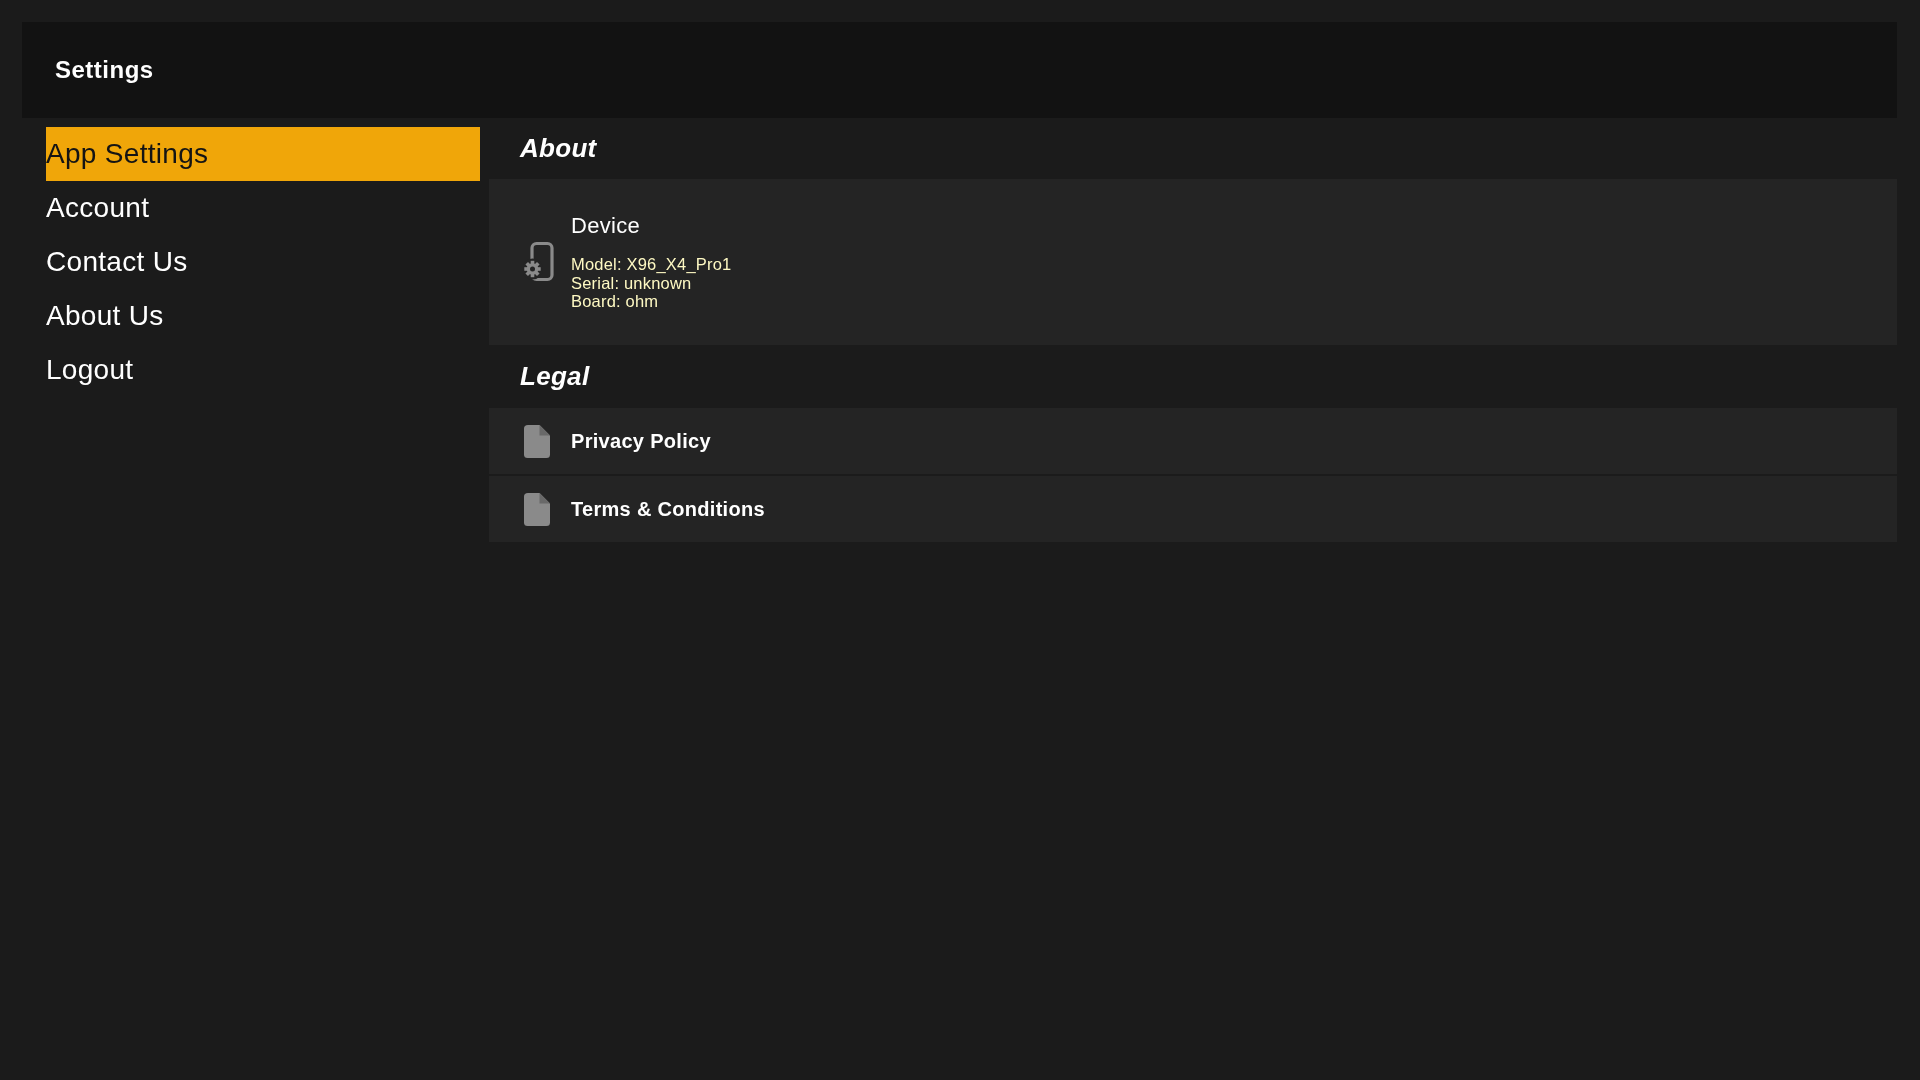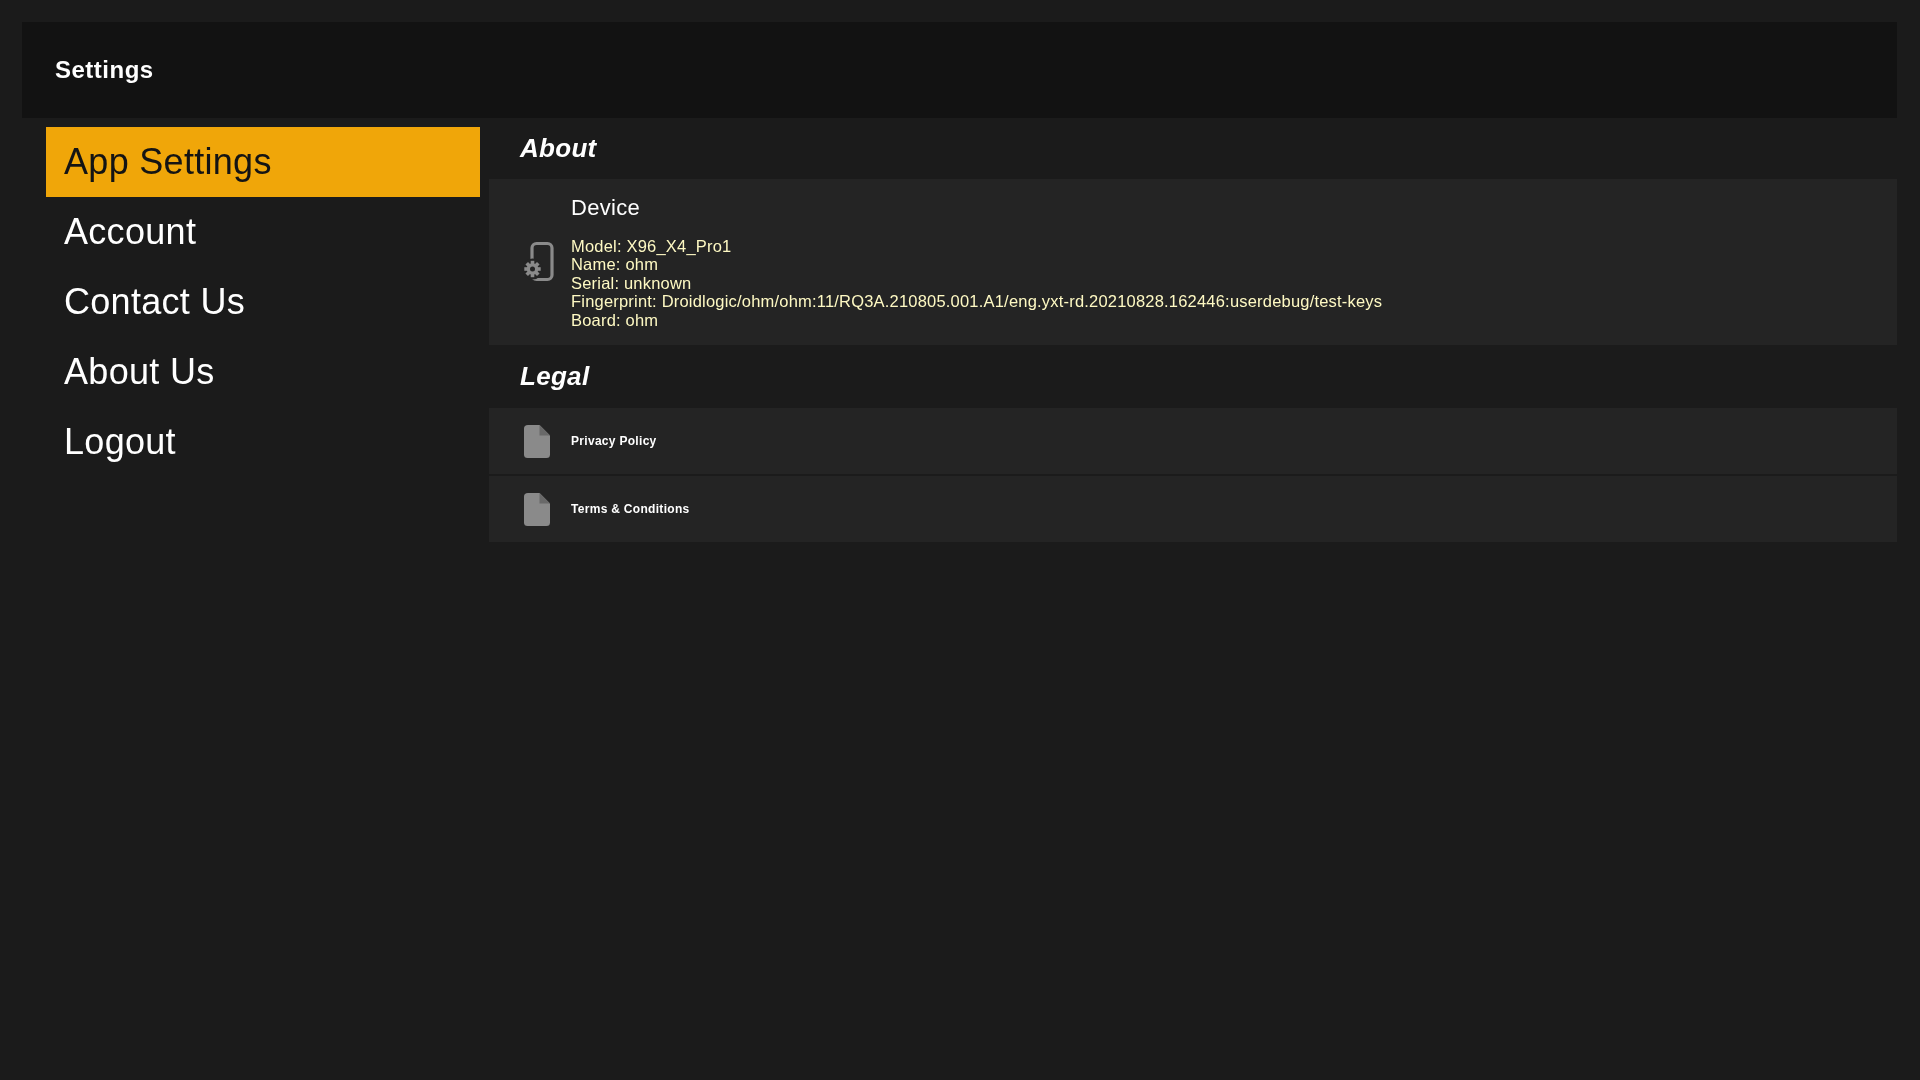--- a/index.html
+++ b/index.html
@@ -26,22 +26,22 @@
     background:var(--header-bg);
     display:flex;align-items:center;padding-left:33px;
   }
   .app-header .title{font-size:24px;font-weight:700;letter-spacing:.5px;}
   
   .sidebar{
     position:absolute;left:46px;top:127px;width:434px;
     display:flex;flex-direction:column;
   }
   .side-item{
-    height:70px;display:flex;align-items:center;padding-left:18px;
-    font-size:36px;color:var(--text);cursor:pointer;letter-spacing:.3px;
+    height:54px;display:flex;align-items:center;
+    font-size:28px;color:var(--text);cursor:pointer;letter-spacing:.3px;
   }
   .side-item.selected{
     background:var(--accent);color:var(--selected-text);
   }
   
   .content{
     position:absolute;left:489px;top:118px;width:1408px;
   }
   .section-header{
     display:flex;align-items:center;padding-left:31px;
@@ -57,21 +57,21 @@
     width:32px;height:42px;margin-left:34px;flex:0 0 auto;
   }
   .device-text{margin-left:16px;}
   .device-title{font-size:22px;color:#fff;margin-bottom:16px;letter-spacing:.3px;}
   .device-line{font-size:16.5px;line-height:18.5px;color:#fef9c3;letter-spacing:.2px;}
   .legal-card .legal-row{
     background:var(--card-bg);height:66px;margin-bottom:2px;
     display:flex;align-items:center;cursor:pointer;
   }
   .doc-icon-wrap{width:26px;height:33px;margin-left:35px;flex:0 0 auto;}
-  .legal-label{margin-left:21px;font-size:12px;font-weight:700;letter-spacing:.3px;}
+  .legal-label{margin-left:21px;font-size:20px;font-weight:700;letter-spacing:.3px;}
   svg{display:block;width:100%;height:100%;}
 </style>
 </head>
 <body>
 
 <div class="app-header">
   <div class="title">Settings</div>
 </div>
 
 <div class="sidebar">
@@ -109,23 +109,21 @@
           <rect x="7.7" y="19.8" width="3.6" height="16.4" transform="rotate(90 9.5 28)"></rect>
           <rect x="7.7" y="19.8" width="3.6" height="16.4" transform="rotate(135 9.5 28)"></rect>
           <circle cx="9.5" cy="28" r="5.8"></circle>
         </g>
         <circle cx="9.5" cy="28" r="2.5" fill="#242424"></circle>
       </svg>
     </div>
     <div class="device-text">
       <div class="device-title">Device</div>
       <div class="device-line">Model: X96_X4_Pro1</div>
-      <div class="device-line">Name: ohm</div>
       <div class="device-line">Serial: unknown</div>
-      <div class="device-line">Fingerprint: Droidlogic/ohm/ohm:11/RQ3A.210805.001.A1/eng.yxt-rd.20210828.162446:userdebug/test-keys</div>
       <div class="device-line">Board: ohm</div>
     </div>
   </div>
 
   <div class="section-header legal-header">
     <span>Legal</span>
   </div>
 
   <div class="legal-card">
     <div class="legal-row">

